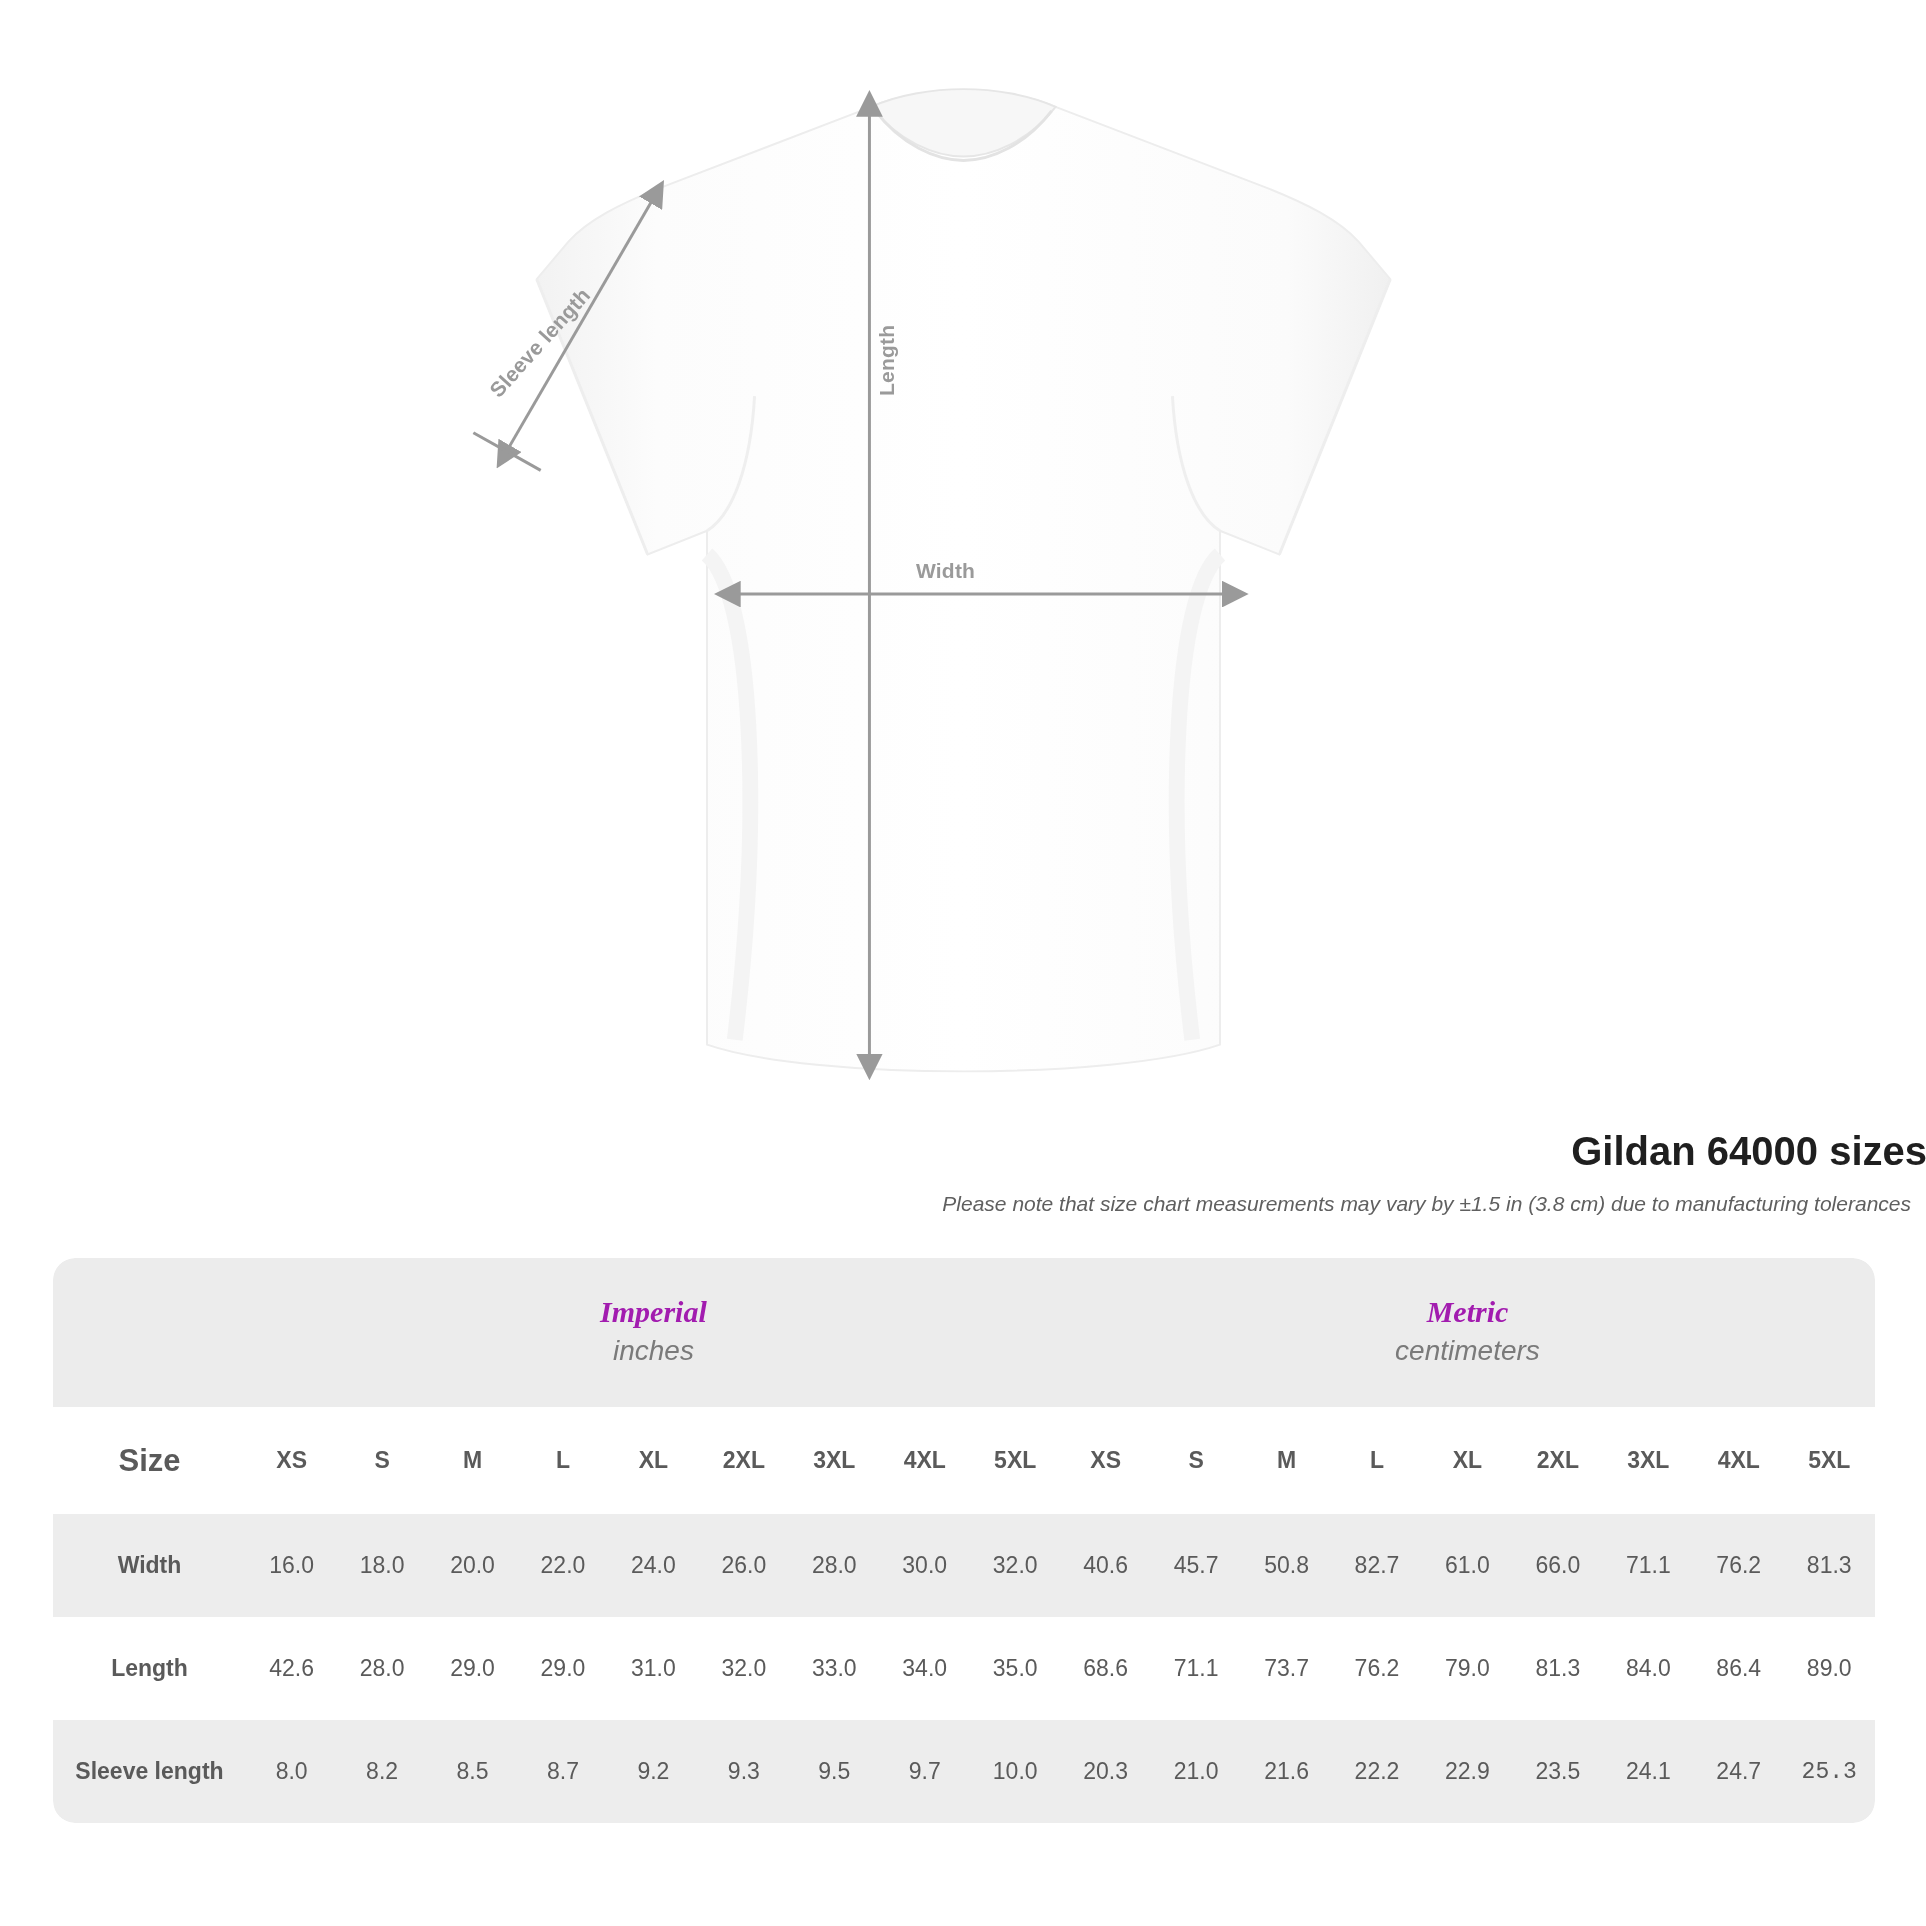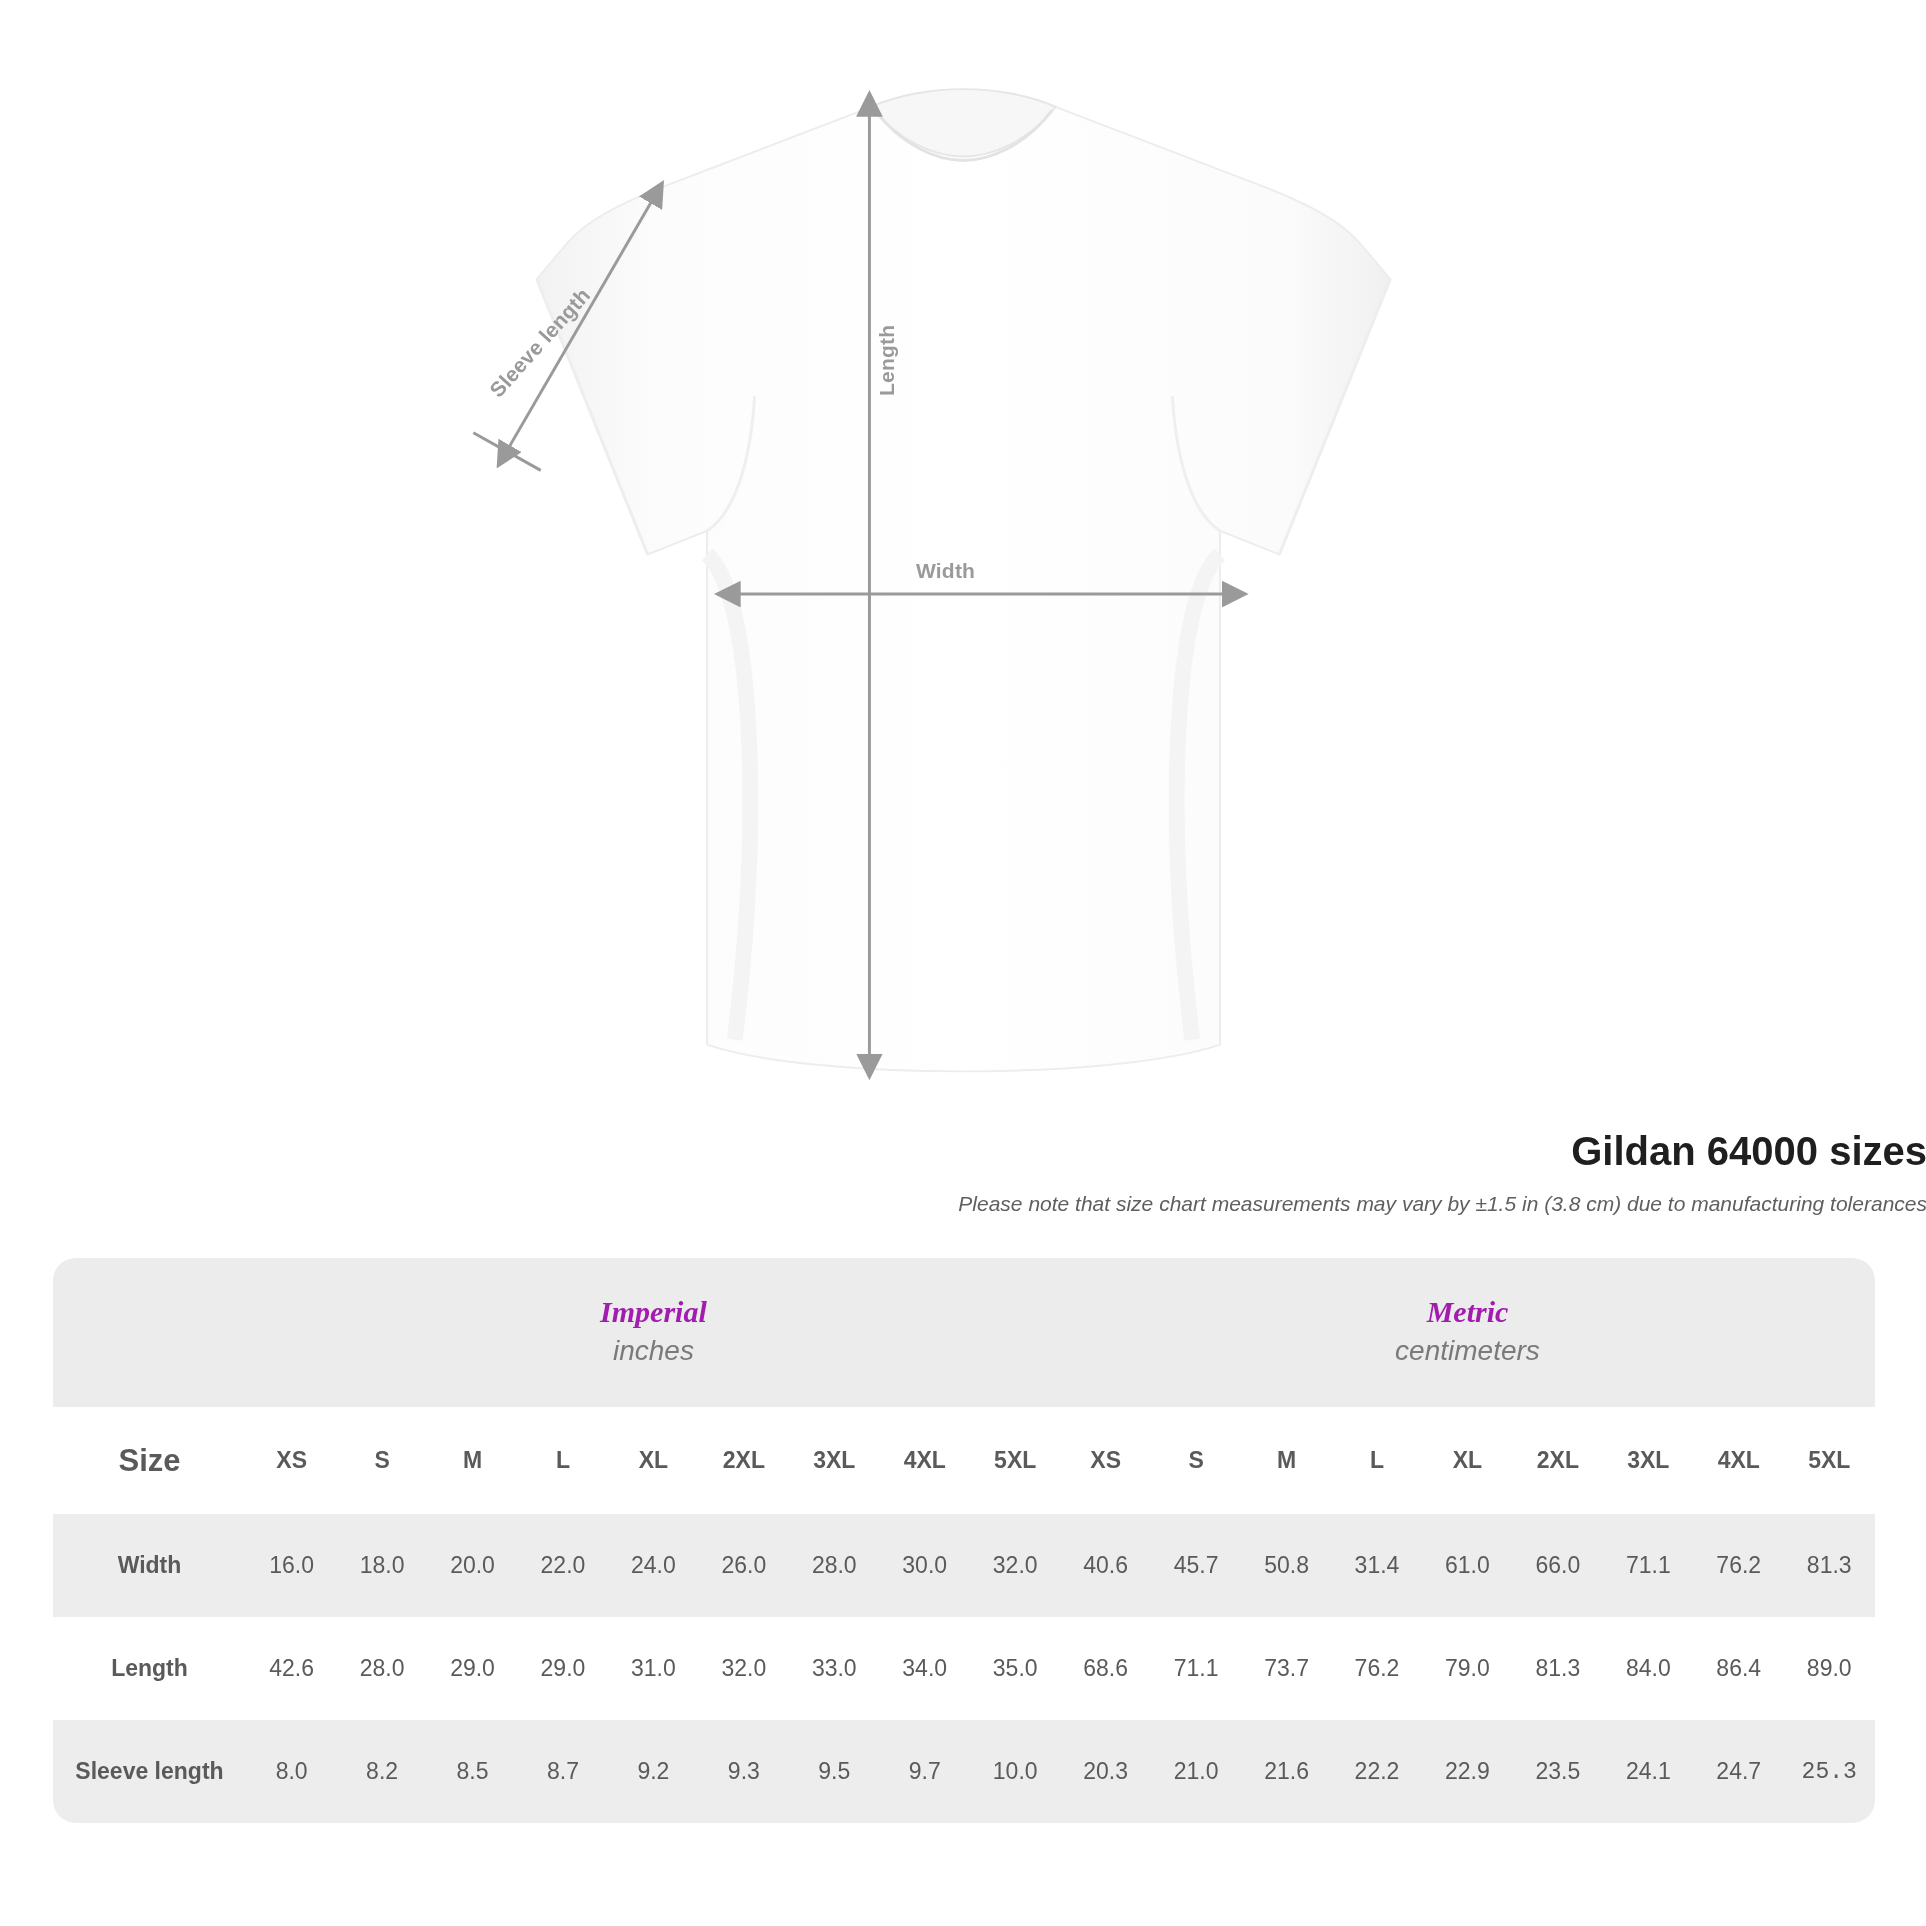--- a/index.html
+++ b/index.html
@@ -67,21 +67,21 @@
   .chart-title {
     font-size: 40px;
     font-weight: bold;
     color: #1f1f1f;
     margin: 0 0 18px 0;
   }
   .chart-note {
     font-size: 21px;
     font-style: italic;
     color: #5f5f5f;
-    margin: 0;
+    margin: 16px;
   }
 
   
   .table-wrap {
     margin: 42px auto 0 auto;
     width: 1822px;
     border-radius: 22px;
     overflow: hidden;
     background: #ffffff;
   }
@@ -284,21 +284,21 @@
           <td>20.0</td>
           <td>22.0</td>
           <td>24.0</td>
           <td>26.0</td>
           <td>28.0</td>
           <td>30.0</td>
           <td>32.0</td>
           <td>40.6</td>
           <td>45.7</td>
           <td>50.8</td>
-          <td>31.4</td>
+          <td>82.7</td>
           <td>61.0</td>
           <td>66.0</td>
           <td>71.1</td>
           <td>76.2</td>
           <td>81.3</td>
         </tr>
 
         <tr class="data-row plain">
           <td class="row-label">Length</td>
           <td>42.6</td>

